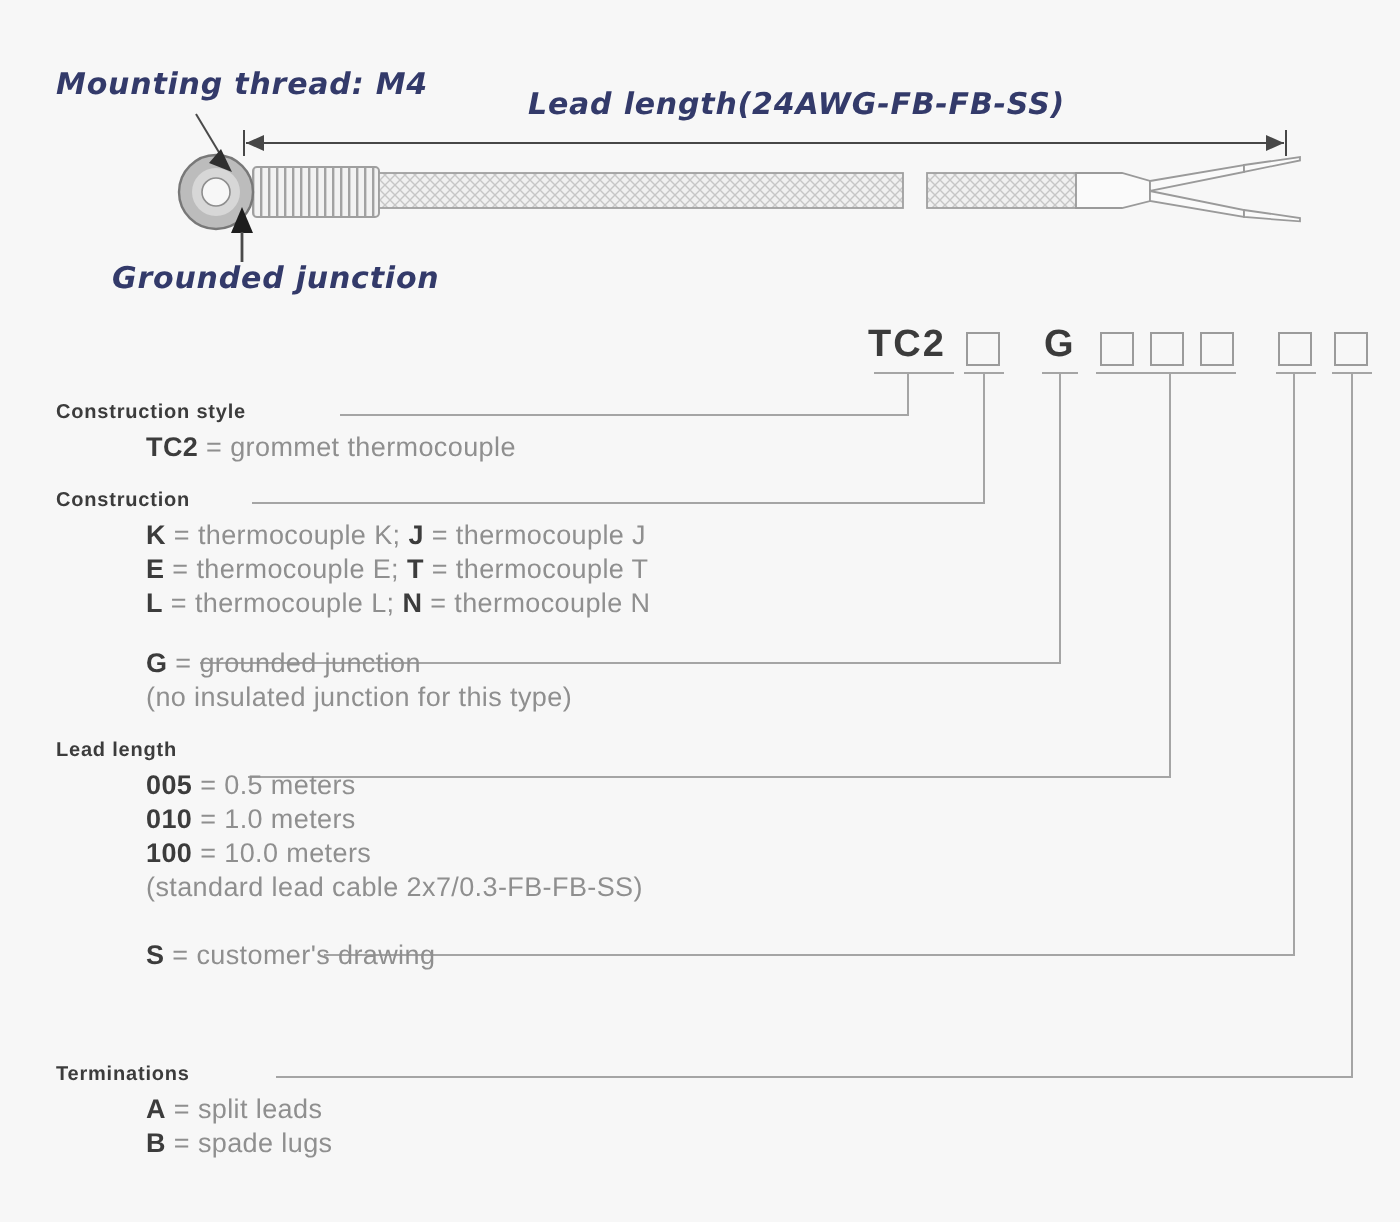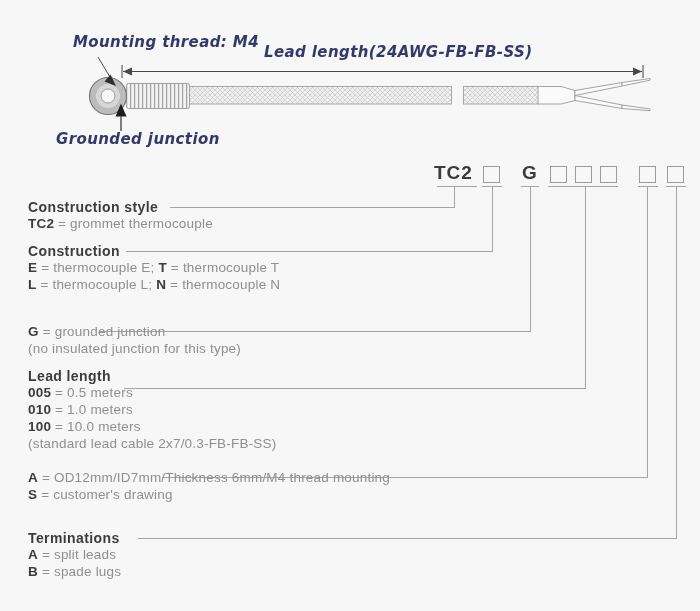--- a/index.html
+++ b/index.html
@@ -17,26 +17,27 @@
   .code-text {
     position:absolute; top:163px; font-weight:700; color:#3b3b3b;
     font-size:19px; letter-spacing:1px; line-height:19px; white-space:nowrap;
   }
   .code-box {
     position:absolute; top:166px; width:15px; height:15px;
     border:1px solid #9b9b9b; background:transparent;
   }
   .section { position:absolute; left:28px; white-space:nowrap; }
   .sec-title {
-    font-size:14px; font-weight:700; color:#3c3c3c;
+    font-size:10px; font-weight:700; color:#3c3c3c;
     letter-spacing:.4px; height:16px; line-height:16px;
   }
   .sec-line {
     font-size:13.5px; color:#8f8f8f; height:17px; line-height:17px;
     letter-spacing:.2px;
+    margin-left:45px;
   }
   .sec-line b { color:#3c3c3c; font-weight:700; }
 </style>
 </head>
 <body>
 
 <div class="page">
 
   <svg class="overlay" width="700" height="611" viewBox="0 0 700 611">
     <defs>
@@ -96,21 +97,21 @@
     <g stroke="#a5a5a5" stroke-width="1" fill="none" shape-rendering="crispEdges">
       <path d="M454,186.5 V207.5 H170"></path>
       <path d="M492,186.5 V251.5 H126"></path>
       <path d="M530,186.5 V331.5 H100"></path>
       <path d="M585,186.5 V388.5 H124"></path>
       <path d="M647,186.5 V477.5 H162"></path>
       <path d="M676,186.5 V538.5 H138"></path>
     </g>
   </svg>
 
-  <div class="hand" style="left:28px; top:33px;margin-left:45px;">Mounting thread: M4</div>
+  <div class="hand" style="left:28px; top:33px;">Mounting thread: M4</div>
   <div class="hand" style="left:56px; top:130px;">Grounded junction</div>
   <div class="hand" style="left:264px; top:43px;">Lead length(24AWG-FB-FB-SS)</div>
 
   <span class="code-text" style="left:434px;">TC2</span>
   <div class="code-box" style="left:483px;"></div>
   <span class="code-text" style="left:522px;">G</span>
   <div class="code-box" style="left:550px;"></div>
   <div class="code-box" style="left:575px;"></div>
   <div class="code-box" style="left:600px;"></div>
   <div class="code-box" style="left:639px;"></div>
@@ -119,20 +120,21 @@
   <div class="section" style="top:199px;">
     <div class="sec-title">Construction style</div>
     <div>
         <div class="sec-line"><b>TC2</b><span> = grommet thermocouple</span></div>
       </div>
   </div>
 
   <div class="section" style="top:243px;">
     <div class="sec-title">Construction</div>
     <div>
+        <div class="sec-line"><b>K</b><span> = thermocouple K; </span><b>J</b><span> = thermocouple J</span></div>
         <div class="sec-line"><b>E</b><span> = thermocouple E; </span><b>T</b><span> = thermocouple T</span></div>
         <div class="sec-line"><b>L</b><span> = thermocouple L; </span><b>N</b><span> = thermocouple N</span></div>
       </div>
   </div>
 
   <div class="section" style="top:323px;">
     <div>
         <div class="sec-line"><b>G</b><span> = grounded junction</span></div>
         <div class="sec-line"><span>(no insulated junction for this type)</span></div>
       </div>
@@ -143,21 +145,20 @@
     <div>
         <div class="sec-line"><b>005</b><span> = 0.5 meters</span></div>
         <div class="sec-line"><b>010</b><span> = 1.0 meters</span></div>
         <div class="sec-line"><b>100</b><span> = 10.0 meters</span></div>
         <div class="sec-line"><span>(standard lead cable 2x7/0.3-FB-FB-SS)</span></div>
       </div>
   </div>
 
   <div class="section" style="top:469px;">
     <div>
-        <div class="sec-line"><b>A</b><span> = OD12mm/ID7mm/Thickness 6mm/M4 thread mounting</span></div>
         <div class="sec-line"><b>S</b><span> = customer's drawing</span></div>
       </div>
   </div>
 
   <div class="section" style="top:530px;">
     <div class="sec-title">Terminations</div>
     <div>
         <div class="sec-line"><b>A</b><span> = split leads</span></div>
         <div class="sec-line"><b>B</b><span> = spade lugs</span></div>
       </div>

